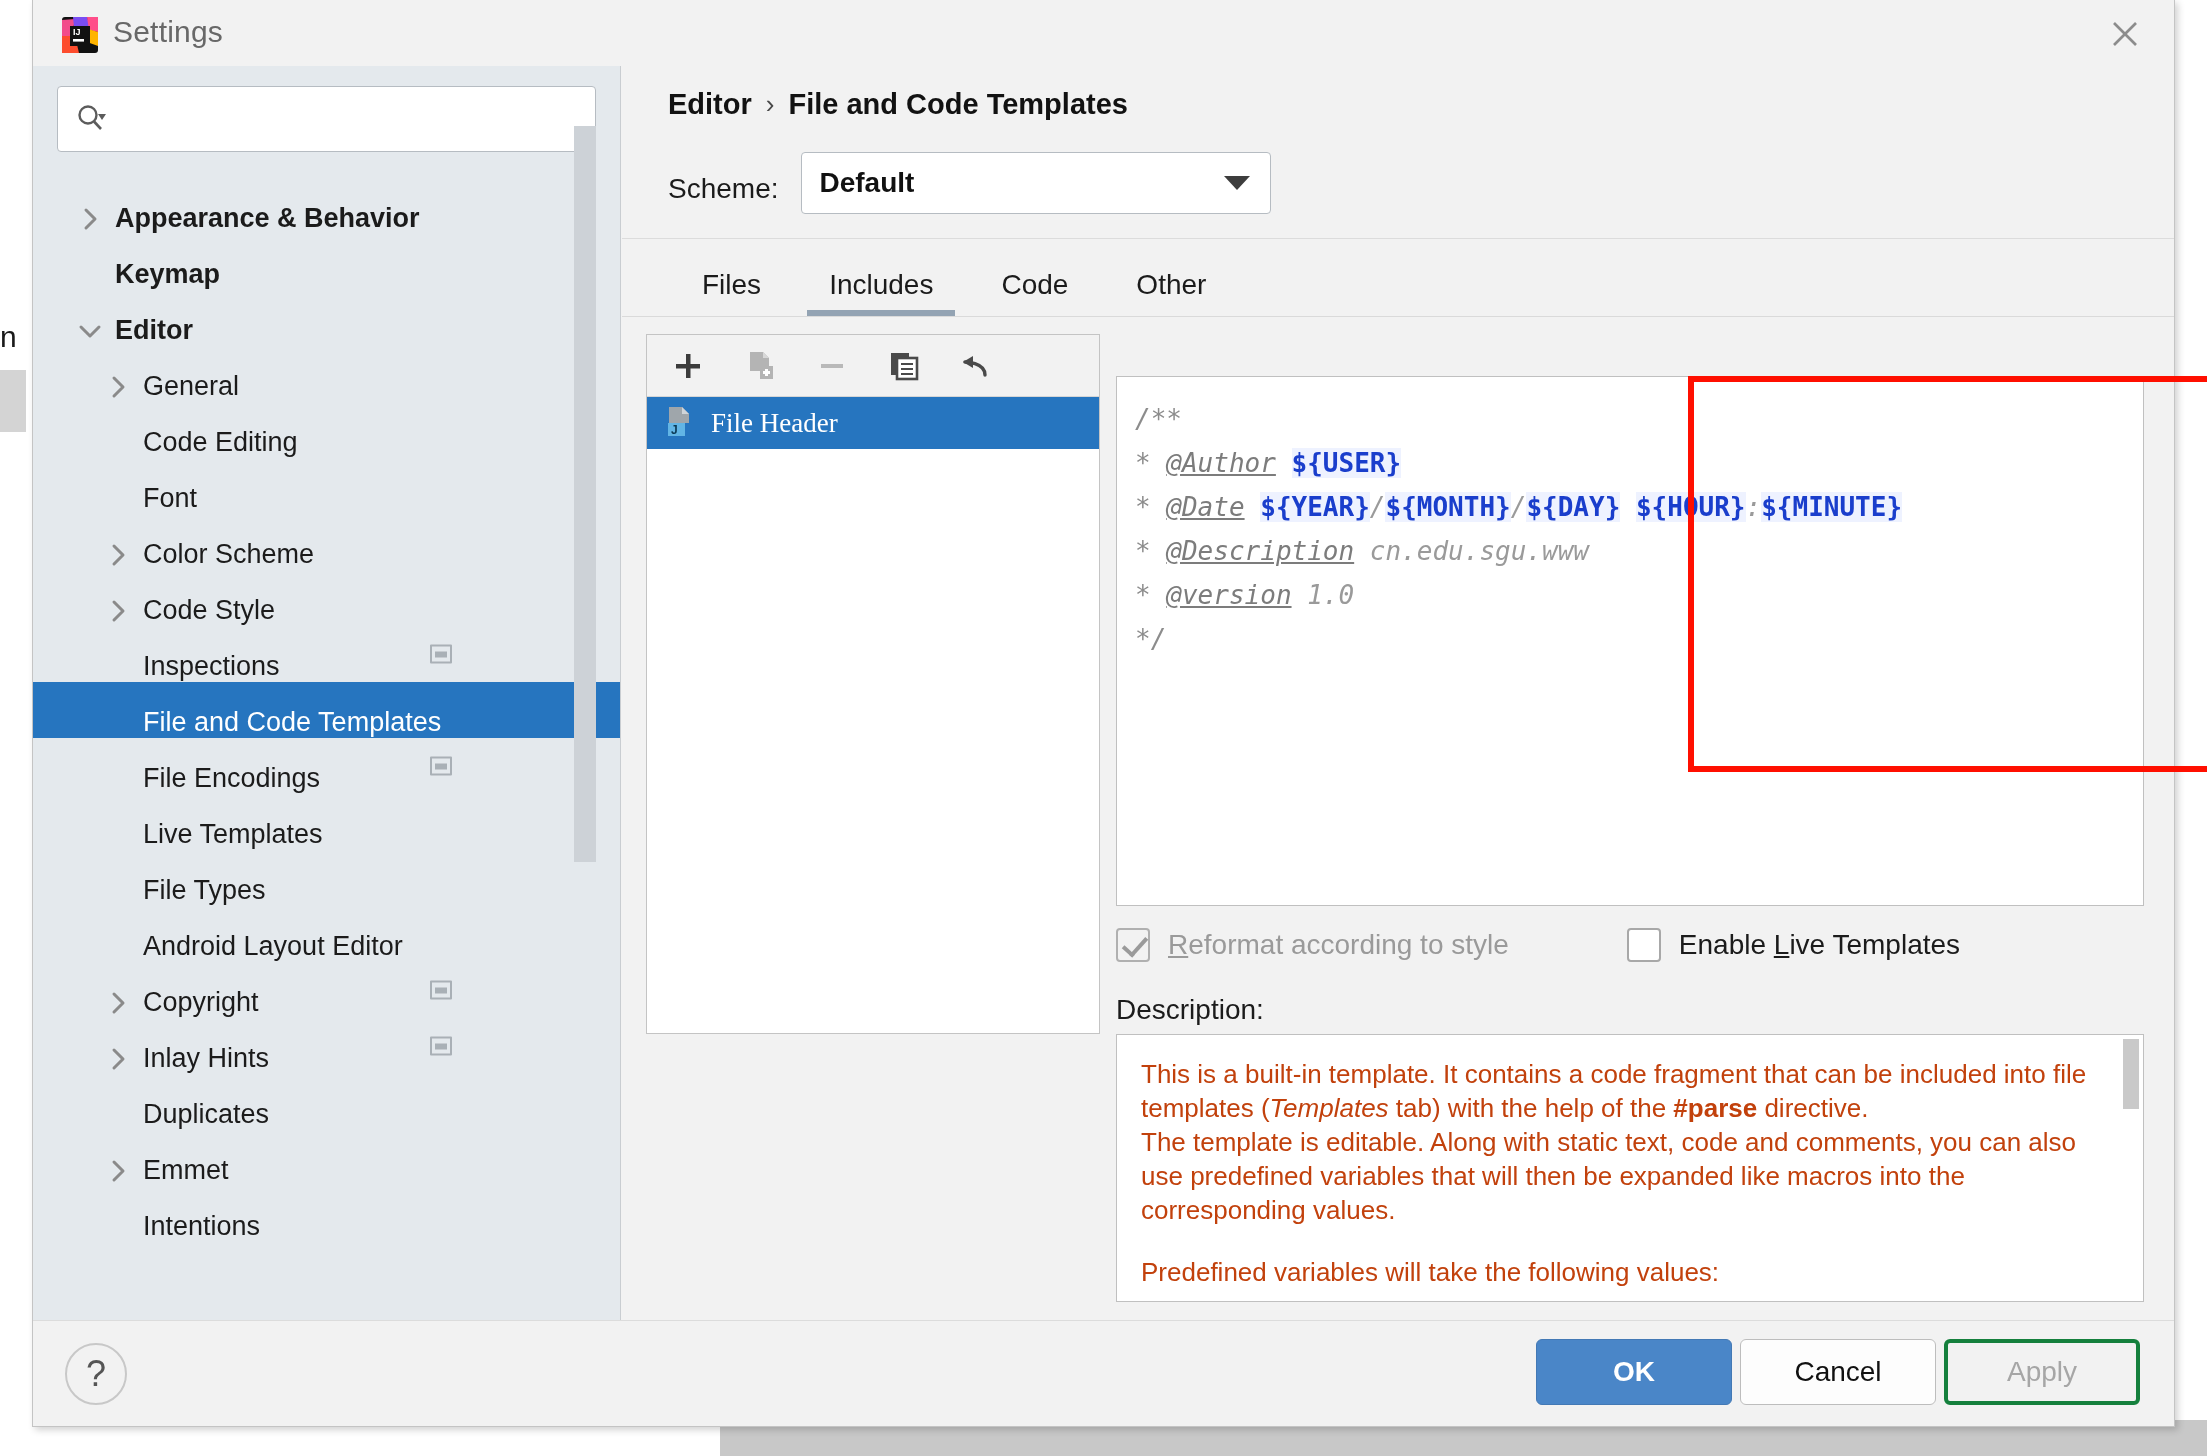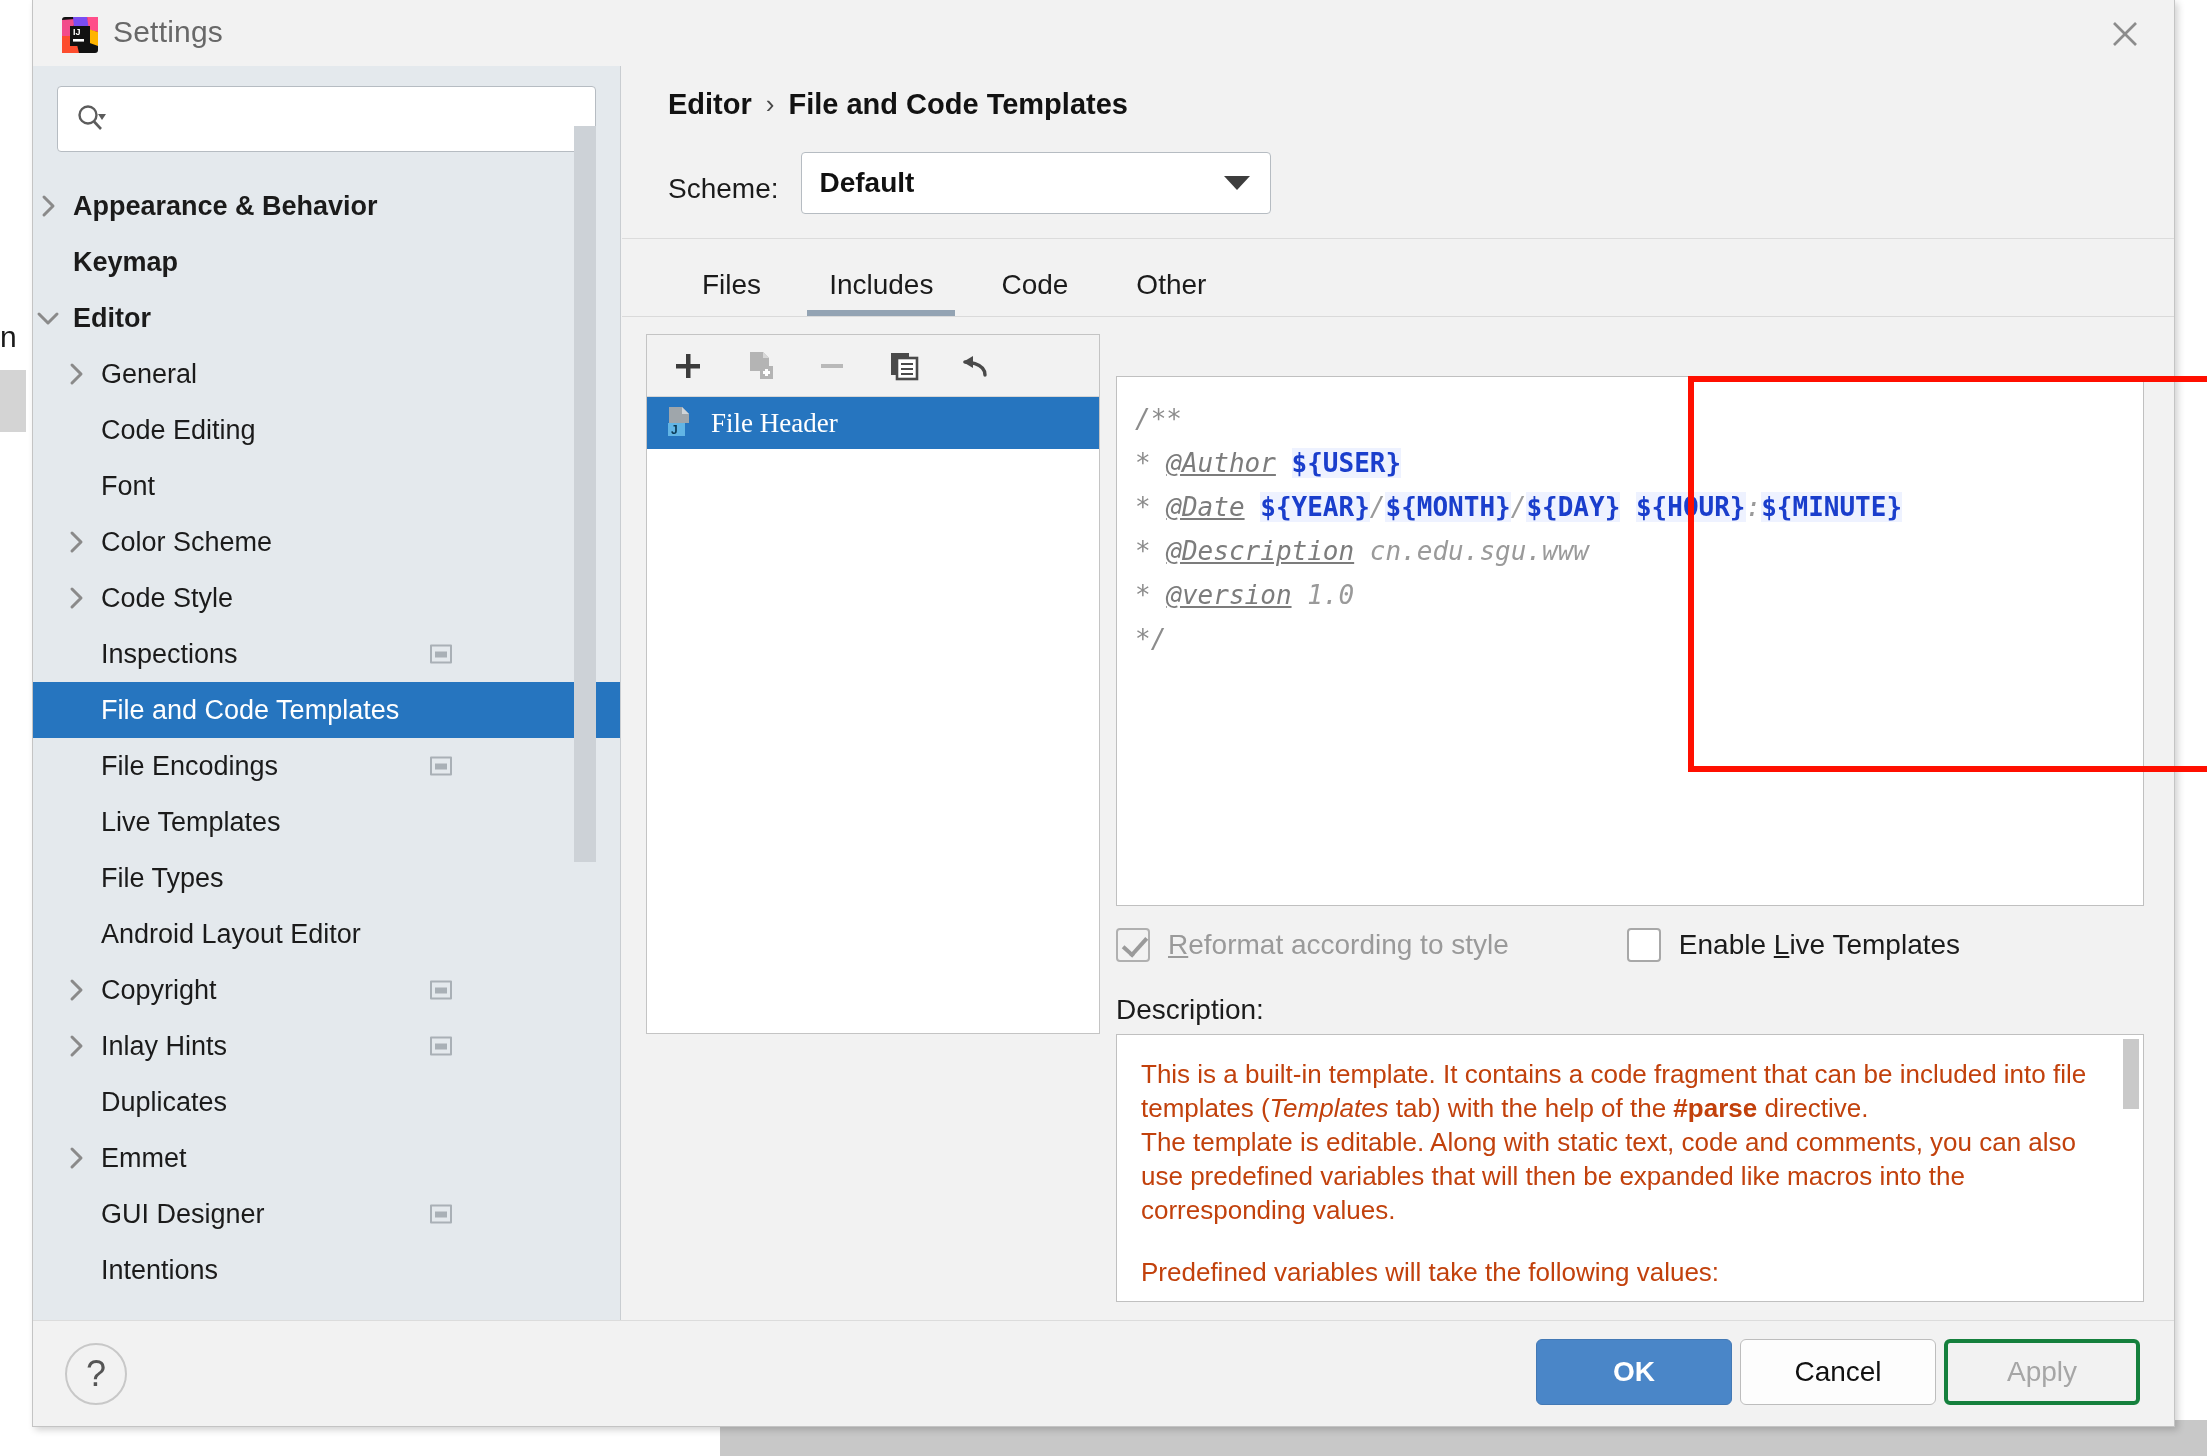--- a/index.html
+++ b/index.html
@@ -75,22 +75,22 @@
     border: none; outline: none; flex: 1 1 auto;
     font-size: 26px; font-family: "Liberation Sans", sans-serif;
     margin-left: 6px; background: transparent; color: #222;
   }
 
   #tree {
     position: absolute; left: 0; top: 112px; right: 0; bottom: 0;
     overflow: hidden;
   }
   .tree-row {
-    position: relative; height: 56px; display: flex; align-items: center;
-    cursor: default; user-select: none;
+    position: relative; height: 56px; display: flex; align-items: flex-end;
+    padding-left: 42px; cursor: default; user-select: none;
   }
   .tree-row.selected { background: #2675bf; }
   .tree-row .arrow {
     width: 30px; height: 30px; flex: 0 0 auto;
     display: flex; align-items: center; justify-content: center;
   }
   .tree-row .arrow-spacer { width: 30px; flex: 0 0 auto; }
   .tree-row .indent { width: 28px; flex: 0 0 auto; }
   .tree-label {
     font-size: 27px; color: #1b1b1b; white-space: nowrap;
@@ -437,26 +437,20 @@
           <span class="arrow">
             <svg width="30" height="30" viewBox="0 0 30 30">
               <path d="M11 6 L20 15 L11 24" fill="none" stroke="#8a8a8a" stroke-width="3" stroke-linecap="round" stroke-linejoin="round"></path>
             </svg>
           </span>
           <span class="tree-label">Emmet</span>
         </div>
         <div class="tree-row">
           <span class="indent"></span>
           <span class="arrow-spacer"></span>
-          <span class="tree-label">GUI Designer</span>
-          <span class="proj-icon"></span>
-        </div>
-        <div class="tree-row">
-          <span class="indent"></span>
-          <span class="arrow-spacer"></span>
           <span class="tree-label">Intentions</span>
         </div>
       </div>
     <div id="tree-scrollbar"></div>
   </div>
 
   <div id="main">
 
     <div id="breadcrumb">
       <span>Editor</span>

